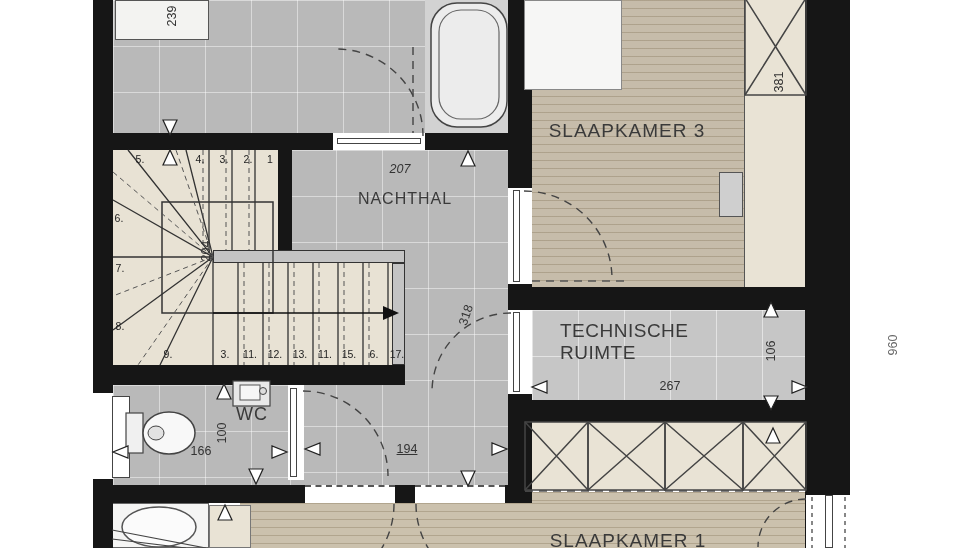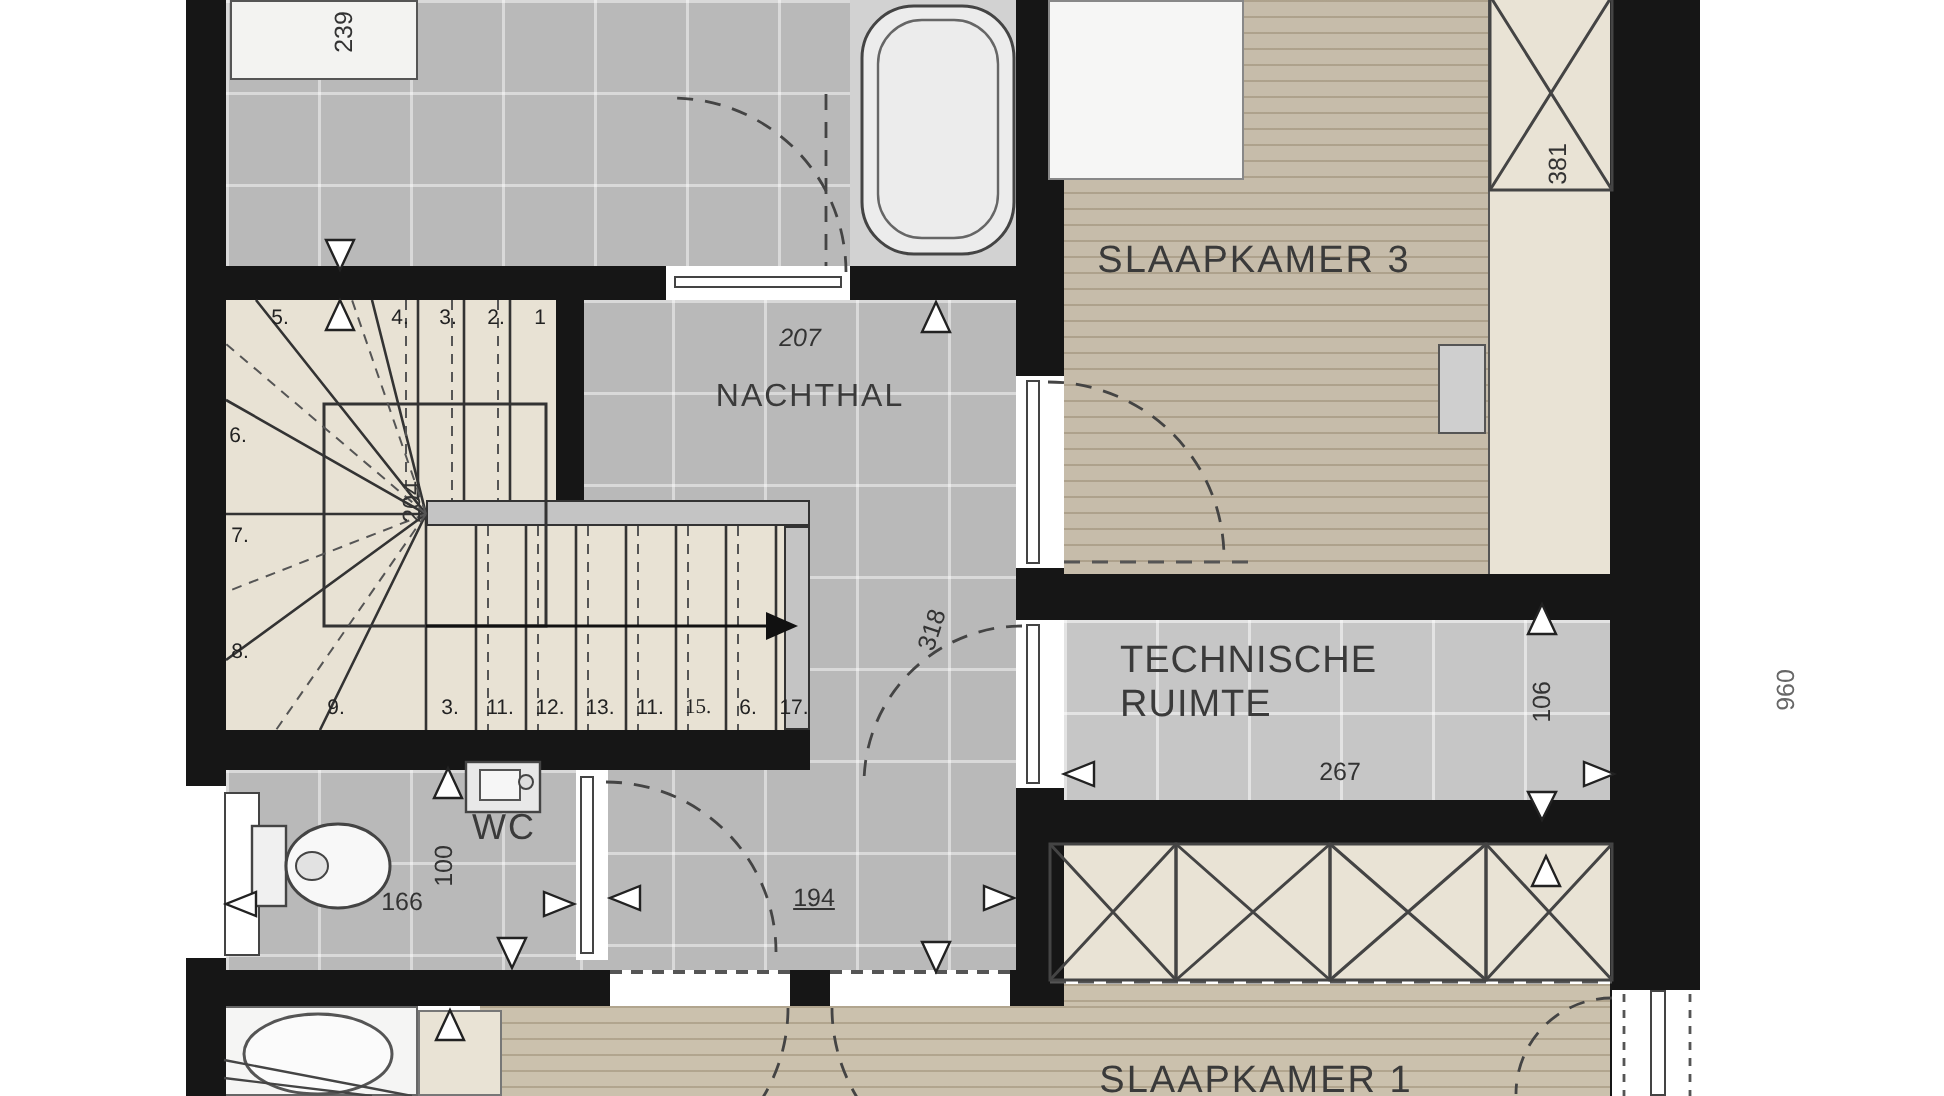--- a/index.html
+++ b/index.html
@@ -200,17 +200,17 @@
   <span class="step" style="left:140px;top:159px;">5.</span>
   <span class="step" style="left:119px;top:218px;">6.</span>
   <span class="step" style="left:120px;top:268px;">7.</span>
   <span class="step" style="left:120px;top:326px;">8.</span>
   <span class="step" style="left:168px;top:354px;">9.</span>
   <span class="step" style="left:225px;top:354px;">3.</span>
   <span class="step" style="left:250px;top:354px;">11.</span>
   <span class="step" style="left:275px;top:354px;">12.</span>
   <span class="step" style="left:300px;top:354px;">13.</span>
   <span class="step" style="left:325px;top:354px;">11.</span>
-  <span class="step" style="left:349px;top:354px;font-family:Liberation Serif, serif;">15.</span>
+  <span class="step" style="left:349px;top:354px;">15.</span>
   <span class="step" style="left:374px;top:354px;">6.</span>
   <span class="step" style="left:397px;top:354px;">17.</span>
 
 </div>
 
 </body></html>

